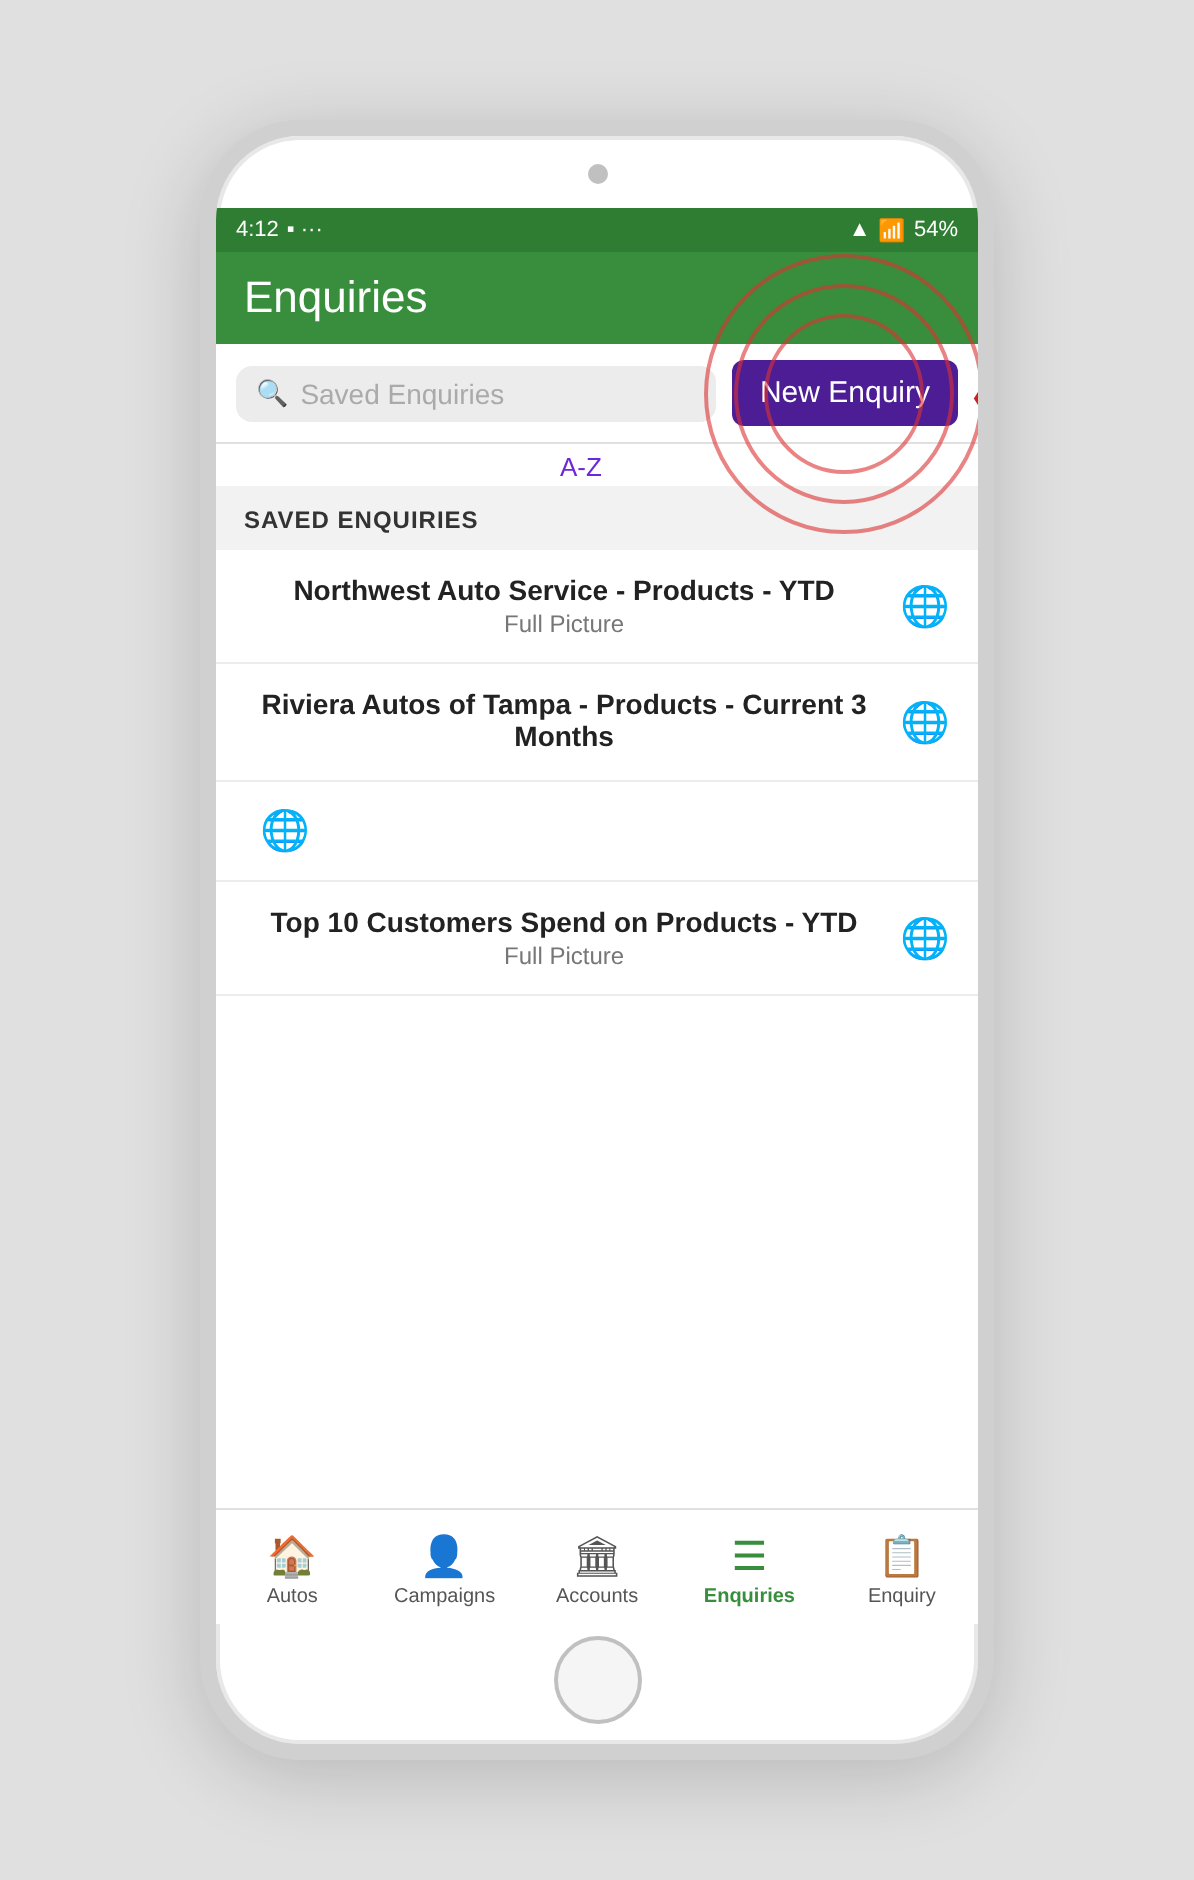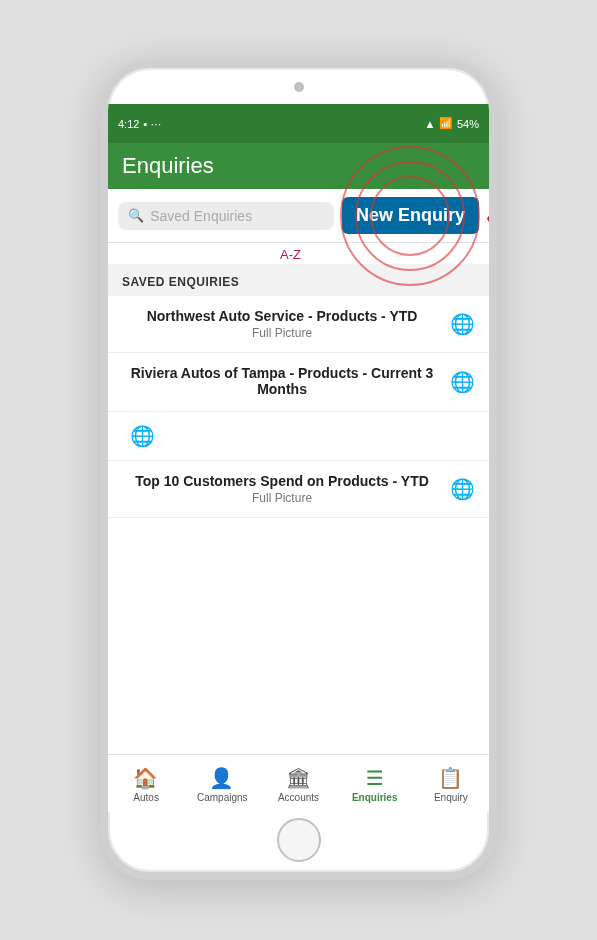--- a/index.html
+++ b/index.html
@@ -64,21 +64,21 @@
 
     
     .status-bar {
       background: #2e7d32;
       color: #fff;
       font-size: 11px;
       padding: 3px 10px;
       display: flex;
       justify-content: space-between;
       align-items: center;
-      height: 39px;
+      height: 22px;
     }
 
     .status-left { display: flex; align-items: center; gap: 4px; }
     .status-right { display: flex; align-items: center; gap: 4px; }
 
     
     .header {
       background: #388e3c;
       padding: 10px 14px;
       display: flex;
@@ -106,35 +106,35 @@
       color: #888;
       font-size: 13px;
     }
 
     .search-placeholder {
       color: #aaa;
       font-size: 14px;
     }
 
     .new-enquiry-btn {
-      background: #0369a1;
+      background: #4c1d95;
       color: #fff;
       border: none;
       border-radius: 6px;
       padding: 8px 14px;
-      font-size: 18px;
-      font-weight: 700;
+      font-size: 15px;
+      font-weight: 400;
       cursor: pointer;
       white-space: nowrap;
     }
 
     
     .az-label {
       font-size: 13px;
-      color: #be185d;
+      color: #6d28d9;
       text-align: center;
       padding: 4px 16px 2px 0;
       background: #fff;
     }
 
     
     .section-header {
       padding: 8px 14px 6px 14px;
       background: #f2f2f2;
     }

